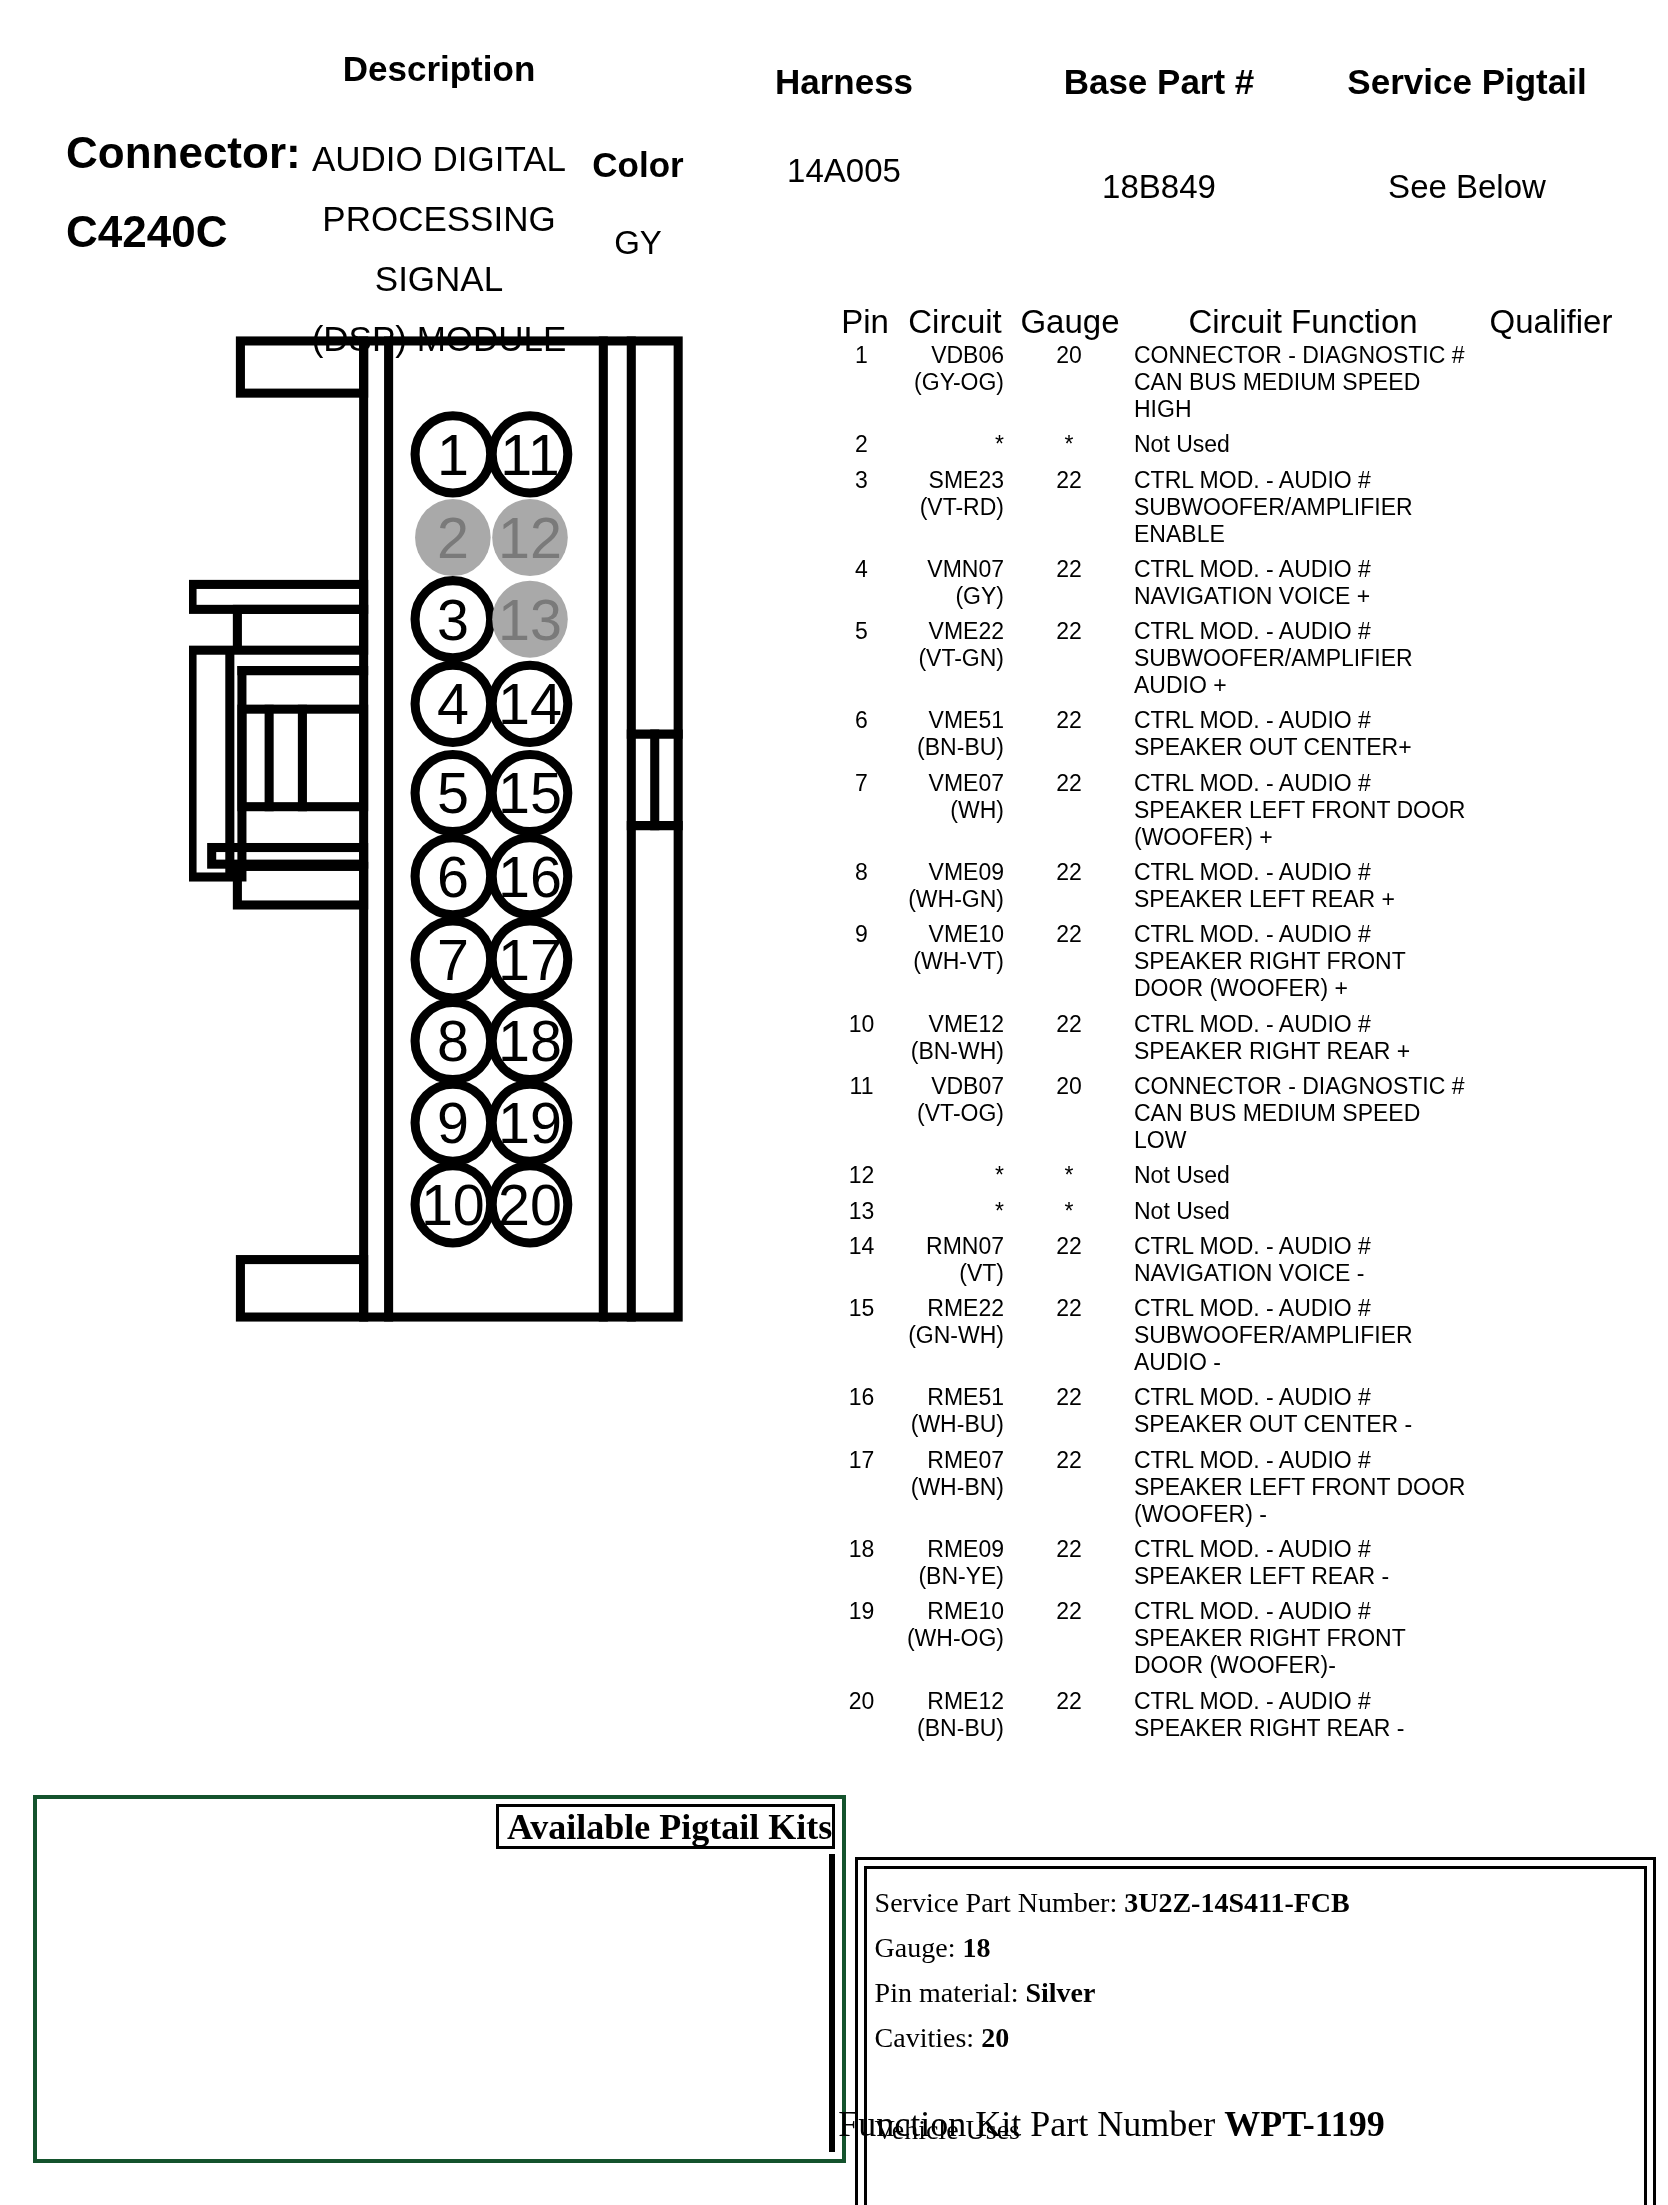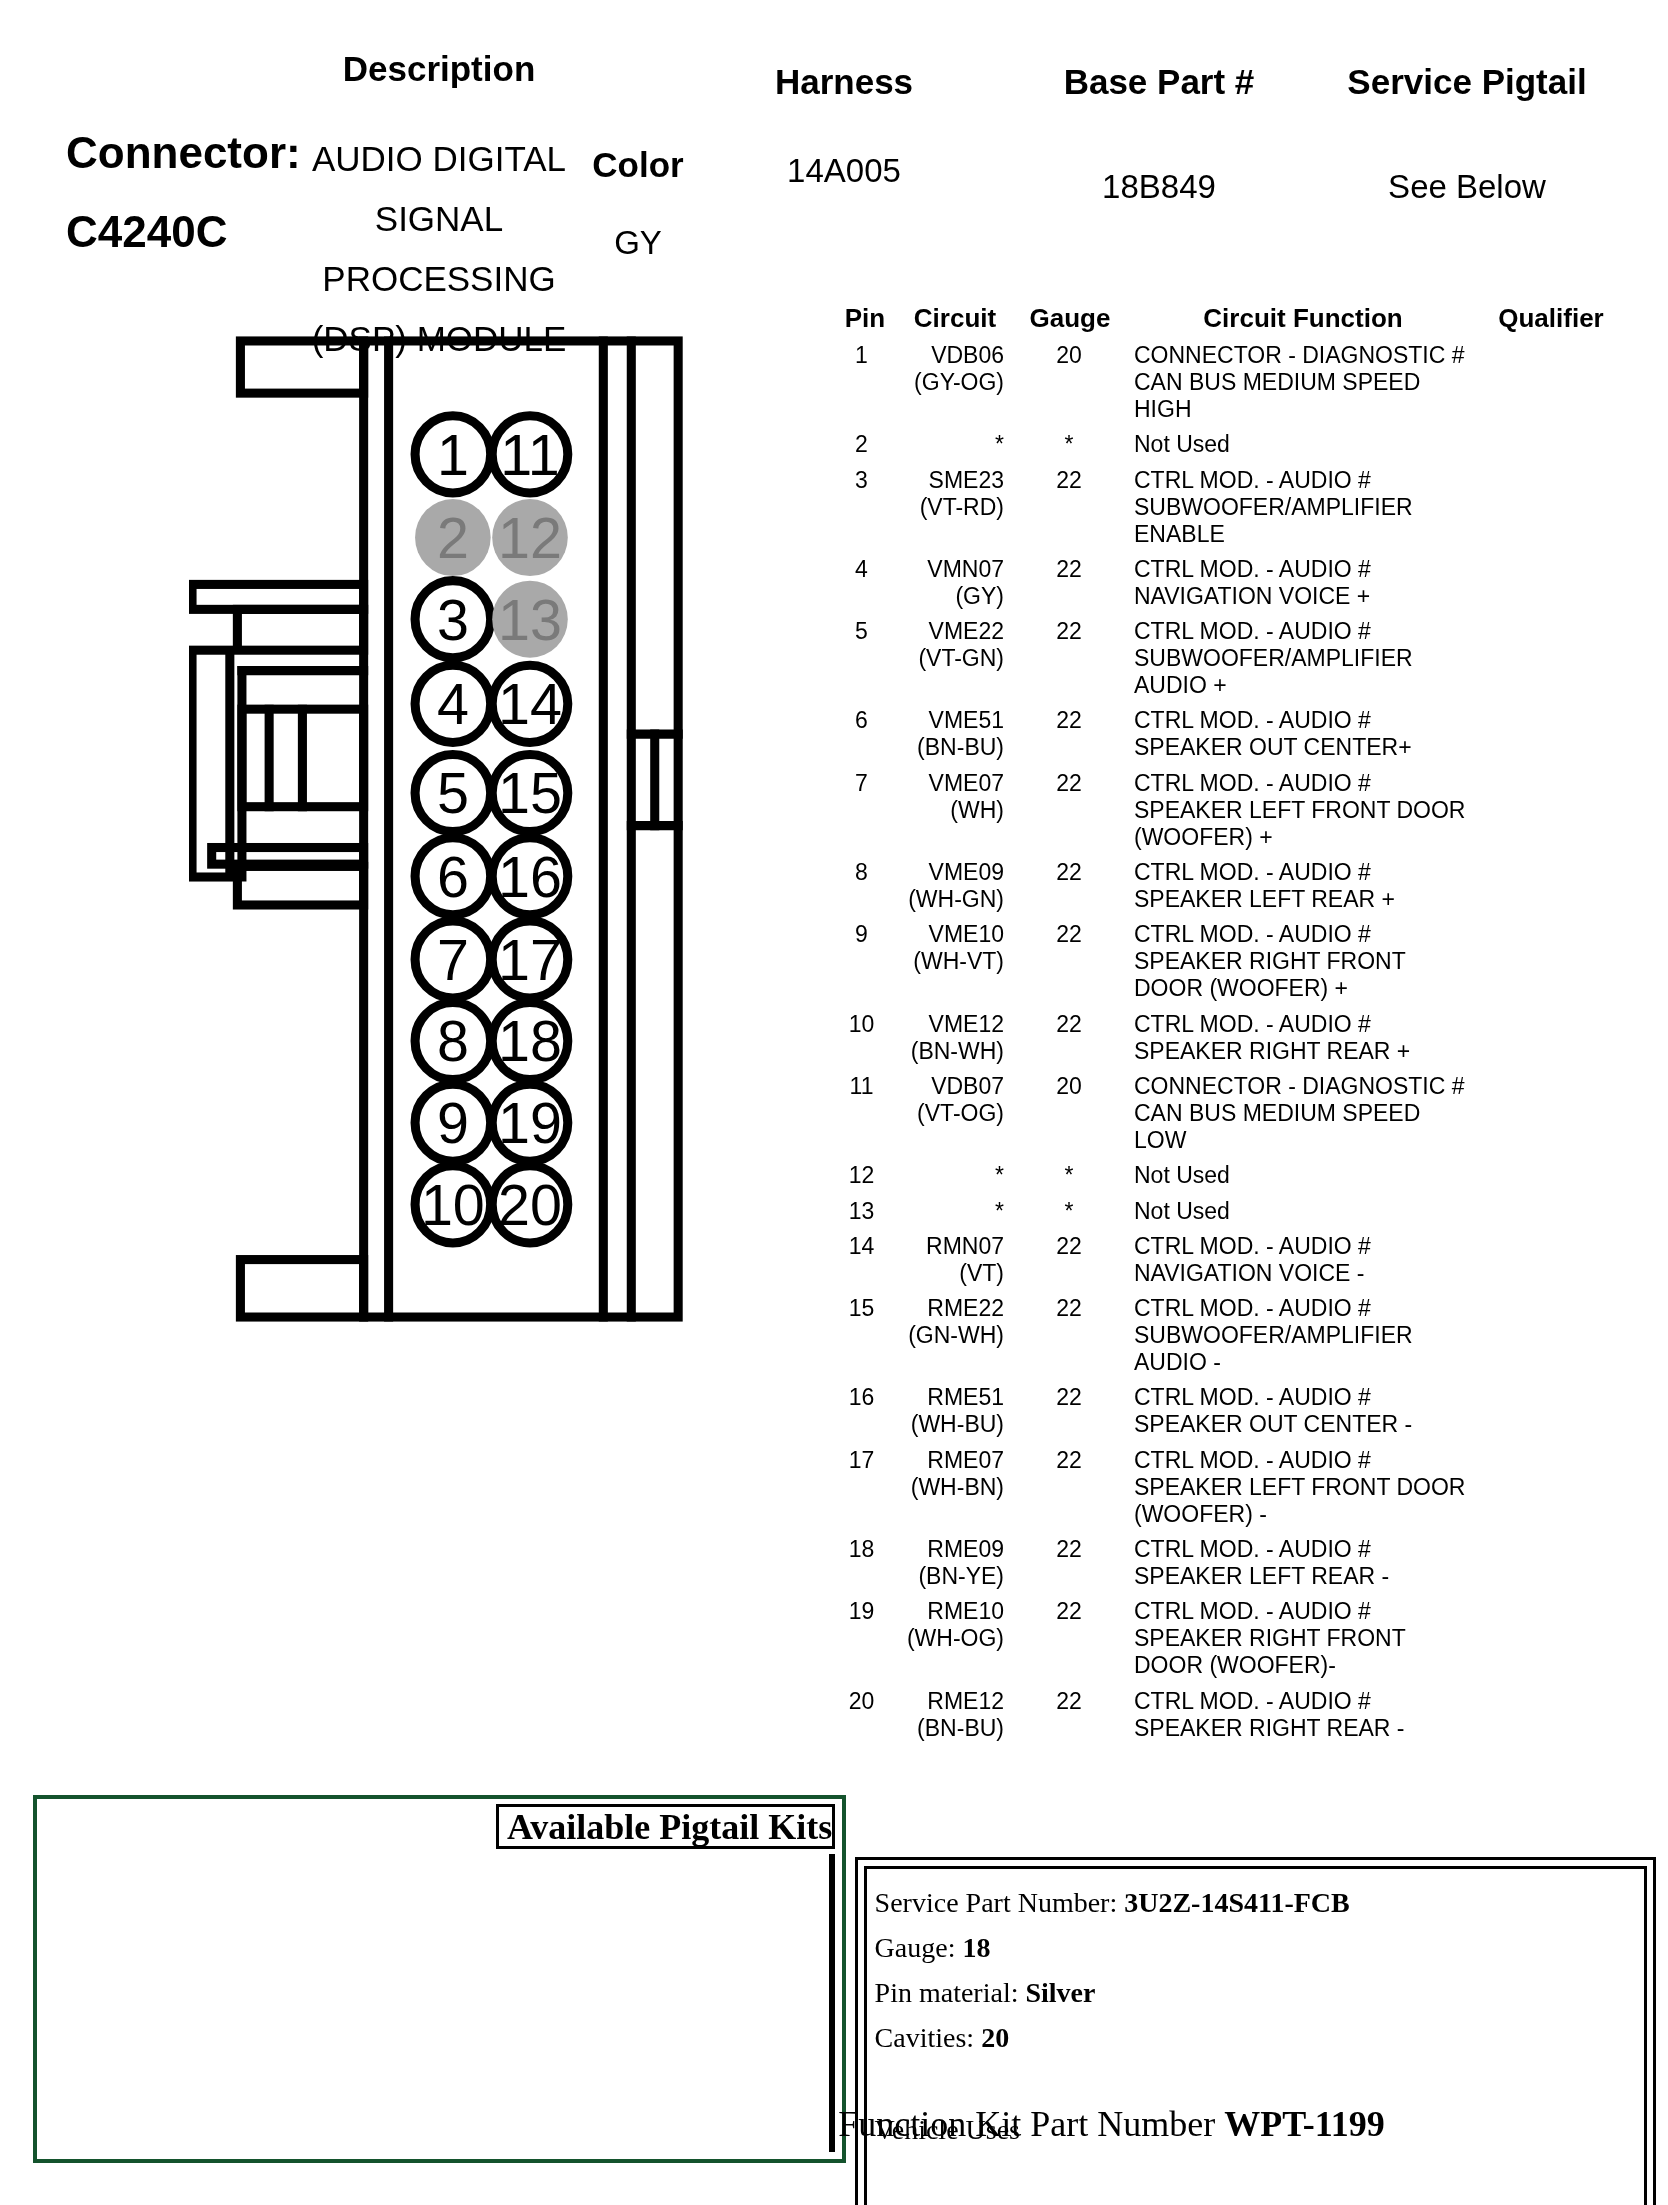--- a/index.html
+++ b/index.html
@@ -8,21 +8,21 @@
   .abs{position:absolute;}
   .ctr{transform:translateX(-50%);text-align:center;}
   
   .connector-block{left:42px;top:113px;font-size:44px;font-weight:bold;line-height:79px;white-space:nowrap;margin-left:24px;}
   .hdr-label{font-size:35px;font-weight:bold;white-space:nowrap;}
   .hdr-value{font-size:33px;white-space:nowrap;}
   .desc-lines{font-size:35px;line-height:60px;}
   
   .pin-table{left:817px;top:303px;width:852px;}
   .tbl-head{position:absolute;top:0;left:0;width:100%;height:35px;}
-  .tbl-head span{position:absolute;transform:translateX(-50%);font-size:26px;font-weight:bold;white-space:nowrap;}
+  .tbl-head span{position:absolute;transform:translateX(-50%);font-size:33px;font-weight:normal;white-space:nowrap;}
   .rows{position:absolute;top:39px;left:0;width:852px;}
   .trow{display:grid;grid-template-columns:89px 98px 130px 363px 171px;margin-bottom:8.3px;
         font-size:23px;line-height:27px;}
   .c-pin{text-align:center;}
   .c-circuit{text-align:right;}
   .c-gauge{text-align:center;}
   .c-func{text-align:left;}
   .c-qual{text-align:center;}
   
   .diagram{left:189px;top:324px;}
@@ -49,22 +49,22 @@
 <div class="page">
 
   <div class="abs connector-block">
     <div>Connector:</div>
     <div>C4240C</div>
   </div>
 
   <div class="abs ctr hdr-label" style="left:439px;top:49px;">Description</div>
   <div class="abs ctr desc-lines" style="left:439px;top:129px;">
       <div>AUDIO DIGITAL</div>
+      <div>PROCESSING</div>
       <div>SIGNAL</div>
-      <div>PROCESSING</div>
       <div>(DSP) MODULE</div>
     </div>
 
   <div class="abs ctr hdr-label" style="left:638px;top:145px;">Color</div>
   <div class="abs ctr hdr-value" style="left:638px;top:224px;">GY</div>
 
   <div class="abs ctr hdr-label" style="left:844px;top:62px;">Harness</div>
   <div class="abs ctr hdr-value" style="left:844px;top:152px;">14A005</div>
 
   <div class="abs ctr hdr-label" style="left:1159px;top:62px;">Base Part #</div>

